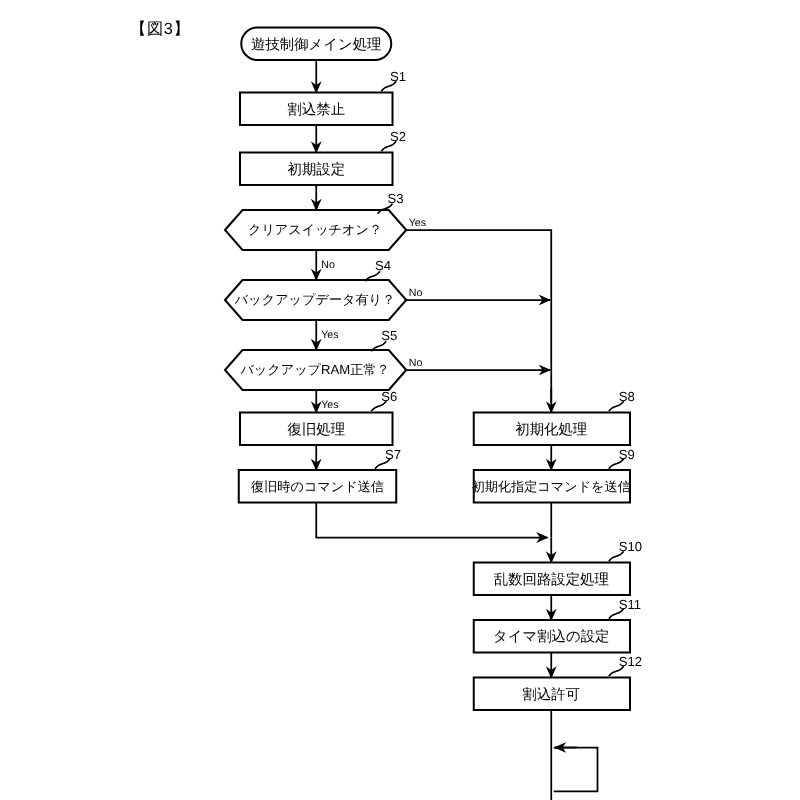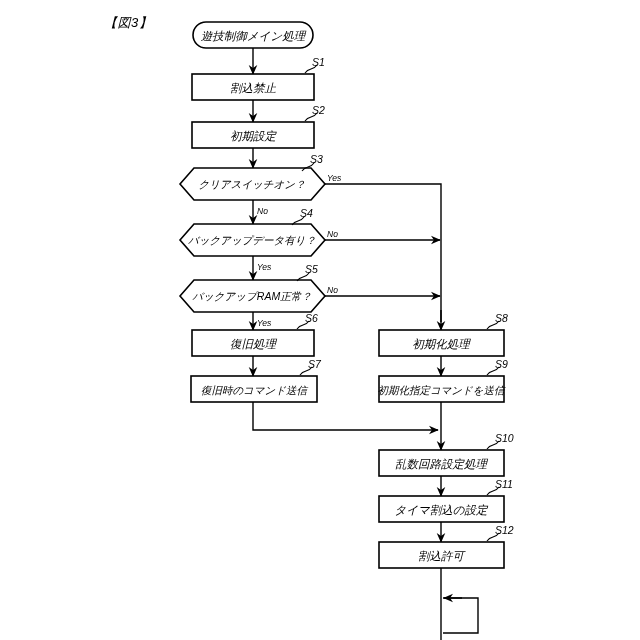--- a/index.html
+++ b/index.html
@@ -12,21 +12,20 @@
     height: 640px;
     font-family: "Liberation Sans", "DejaVu Sans", sans-serif;
     color: #000000;
     overflow: hidden;
   }
   #canvas {
     position: relative;
     width: 640px;
     height: 640px;
     background: #ffffff;
-    font-style: italic;
   }
   #figure-label {
     position: absolute;
     left: 104px;
     top: 14px;
     font-size: 13px;
     letter-spacing: 0.5px;
     color: #000;
     white-space: nowrap;
   }

